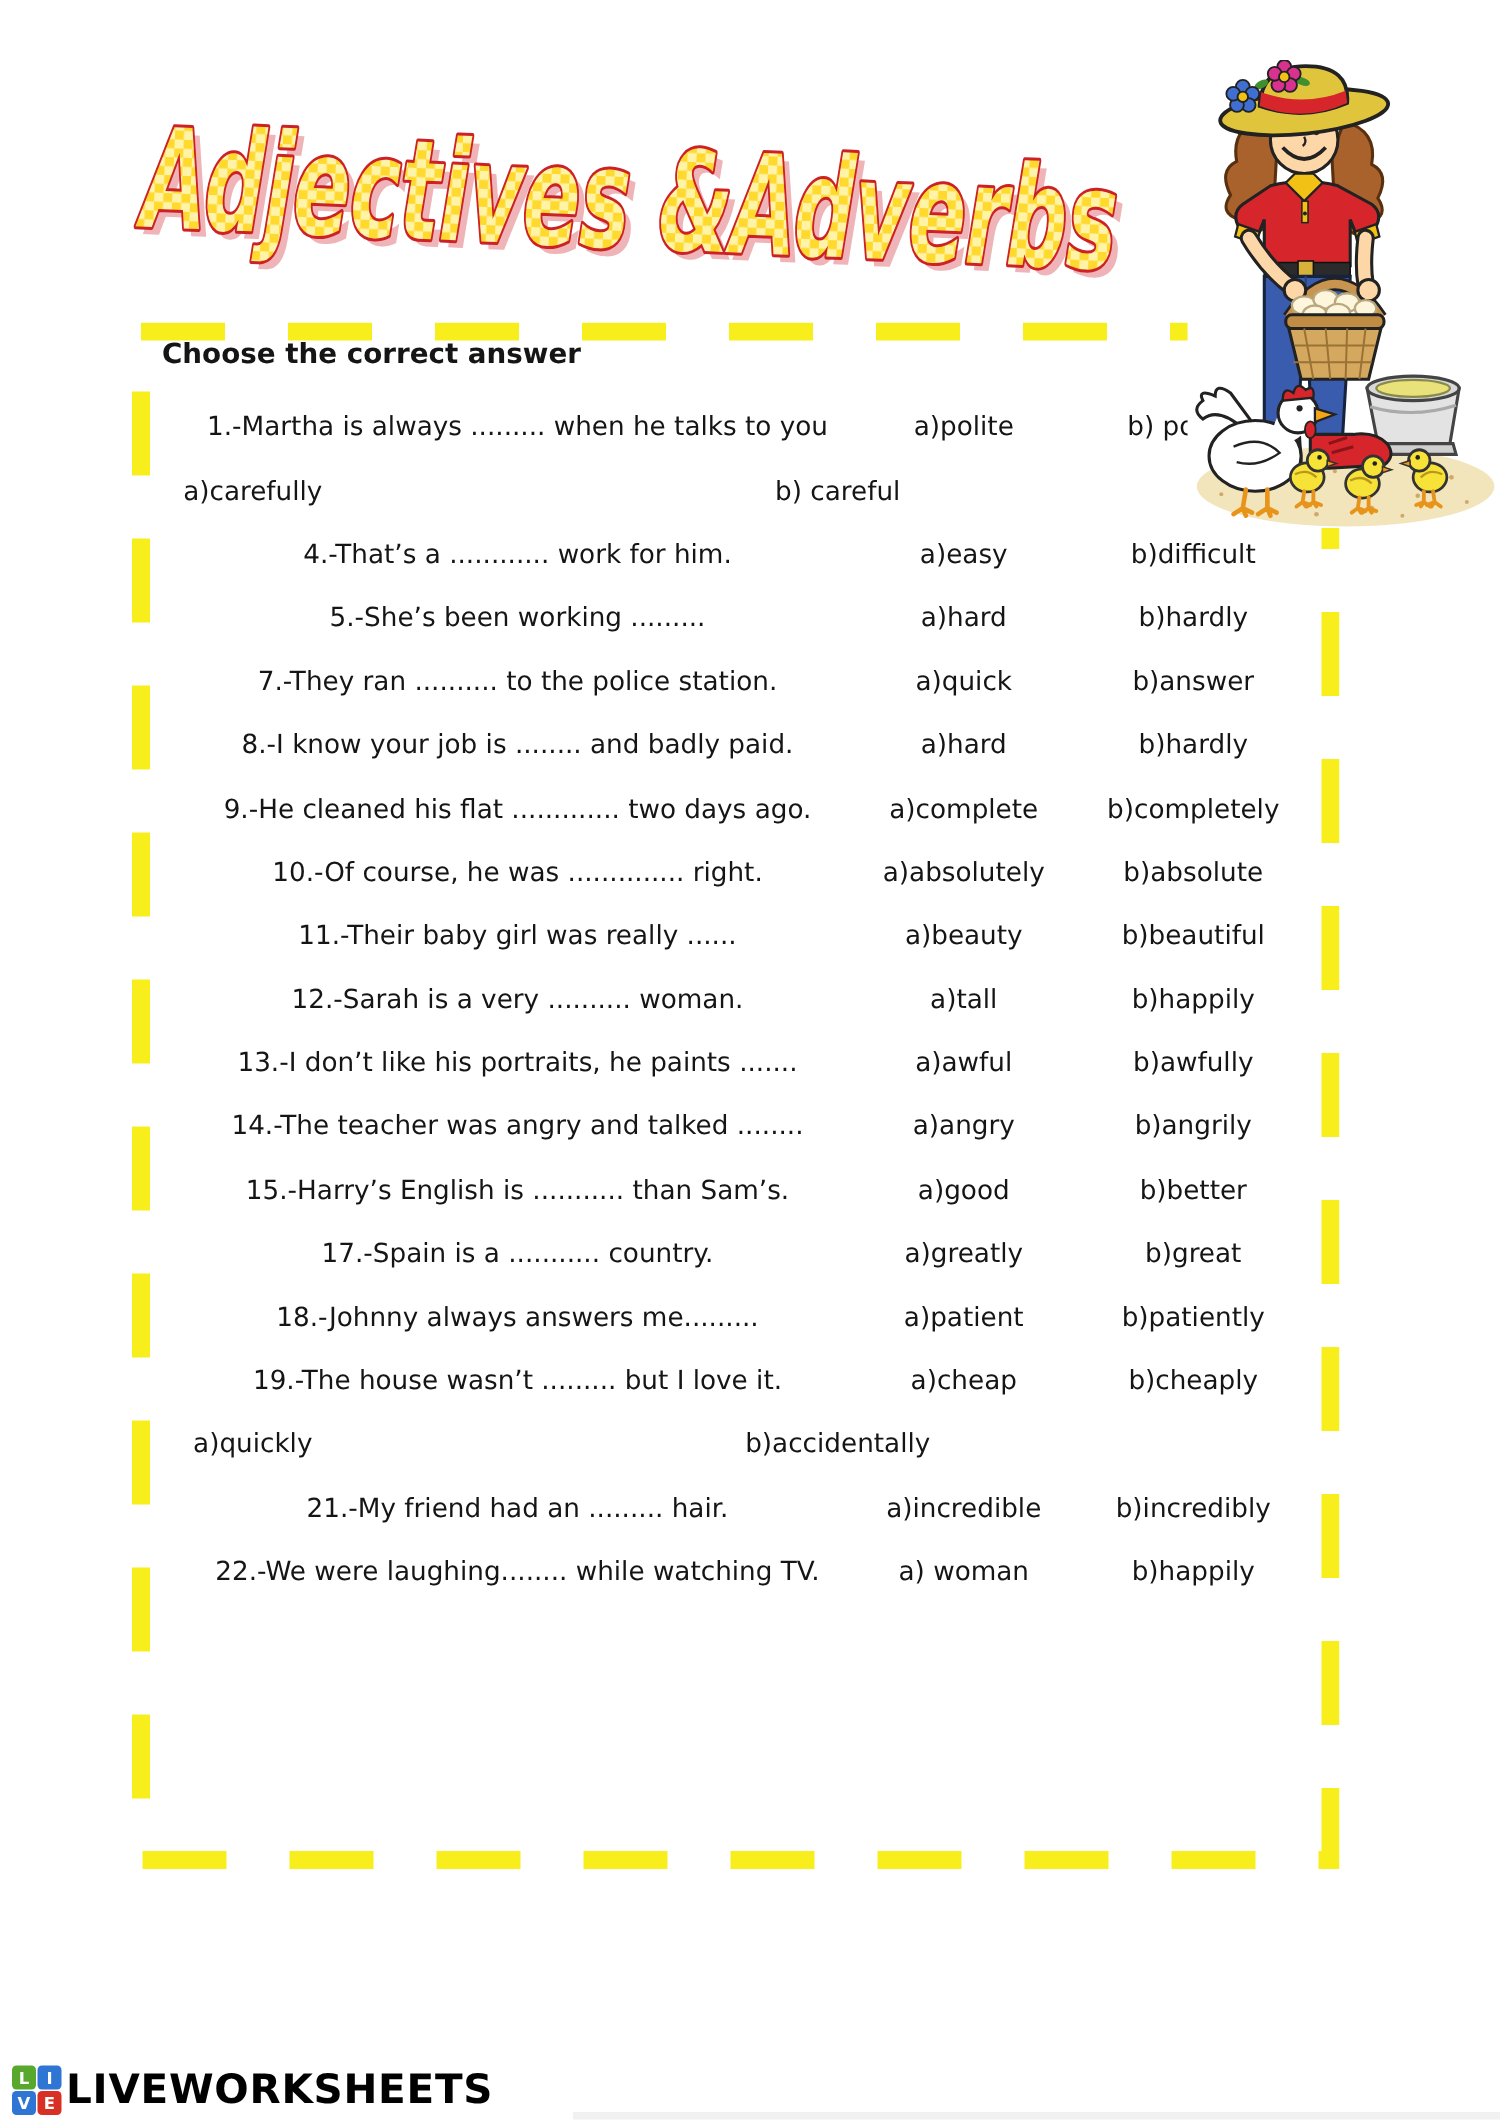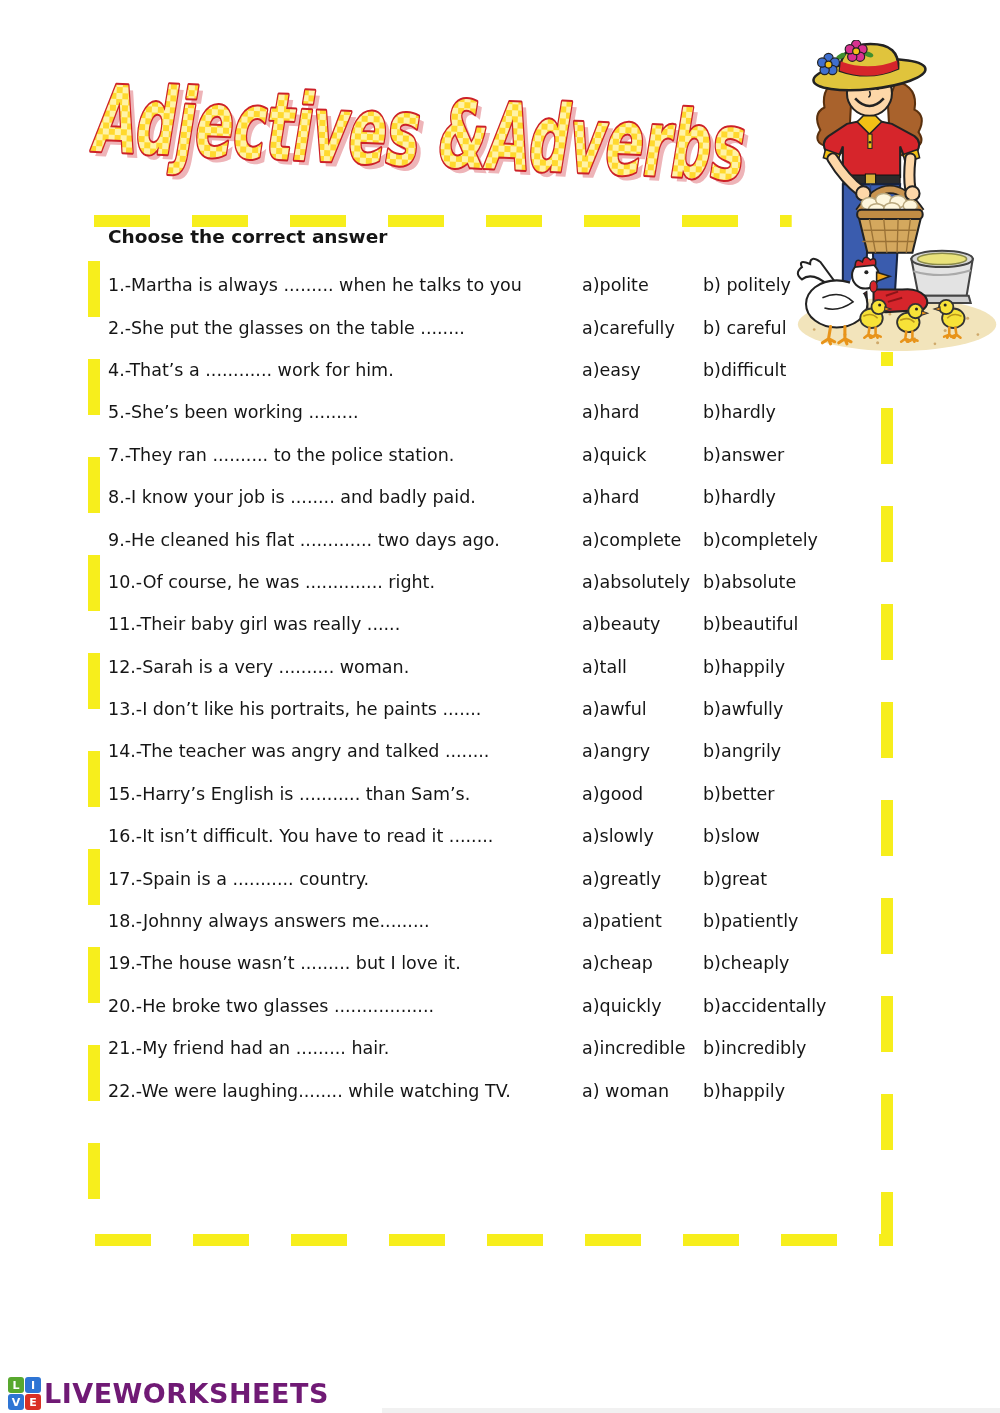--- a/index.html
+++ b/index.html
@@ -7,21 +7,21 @@
     width:1000px;height:1413px;position:relative;background:#ffffff;
     font-family:"DejaVu Sans","Liberation Sans",sans-serif;color:#151515;overflow:hidden;
   }
   
   .title-wrap{position:absolute;left:78px;top:32px;width:715px;height:170px;overflow:visible;}
   
   .frame{position:absolute;left:88px;top:215px;width:805px;height:1031px;}
   
   .qs{position:absolute;left:108px;top:226px;width:780px;}
   .instruction{font-weight:bold;font-size:18.5px;height:26px;margin-bottom:12px;}
-  .q-row{display:flex;height:42.4px;align-items:center;}
+  .q-row{display:flex;height:42.4px;align-items:center;text-align:center;}
   .q-text{flex:0 0 474px;font-size:17.5px;white-space:nowrap;}
   .q-opt{font-size:17.5px;white-space:nowrap;cursor:pointer;}
   .opt-a{flex:0 0 121px;}
   .opt-b{flex:1;}
   
   .illu{position:absolute;left:791px;top:40px;width:206px;height:312px;}
   
   .footer{position:absolute;left:8px;bottom:3px;display:flex;align-items:center;gap:3px;}
   .logo-grid{display:grid;grid-template-columns:16px 16px;grid-template-rows:16px 16px;gap:1px;}
   .sq{display:flex;align-items:center;justify-content:center;color:#fff;font-size:11px;
@@ -52,21 +52,20 @@
 
 <div class="qs">
   <div class="instruction">Choose the correct answer</div>
   <div id="questions-list">
       <div class="q-row">
         <span class="q-text">1.-Martha is always ......... when he talks to you</span>
         <span class="q-opt opt-a">a)polite</span>
         <span class="q-opt opt-b">b) politely</span>
       </div>
       <div class="q-row">
-        <span class="q-text">2.-She put the glasses on the table ........</span>
         <span class="q-opt opt-a">a)carefully</span>
         <span class="q-opt opt-b">b) careful</span>
       </div>
       <div class="q-row">
         <span class="q-text">4.-That’s a ............ work for him.</span>
         <span class="q-opt opt-a">a)easy</span>
         <span class="q-opt opt-b">b)difficult</span>
       </div>
       <div class="q-row">
         <span class="q-text">5.-She’s been working .........</span>
@@ -112,41 +111,35 @@
         <span class="q-text">14.-The teacher was angry and talked ........</span>
         <span class="q-opt opt-a">a)angry</span>
         <span class="q-opt opt-b">b)angrily</span>
       </div>
       <div class="q-row">
         <span class="q-text">15.-Harry’s English is ........... than Sam’s.</span>
         <span class="q-opt opt-a">a)good</span>
         <span class="q-opt opt-b">b)better</span>
       </div>
       <div class="q-row">
-        <span class="q-text">16.-It isn’t difficult. You have to read it ........</span>
-        <span class="q-opt opt-a">a)slowly</span>
-        <span class="q-opt opt-b">b)slow</span>
-      </div>
-      <div class="q-row">
         <span class="q-text">17.-Spain is a ........... country.</span>
         <span class="q-opt opt-a">a)greatly</span>
         <span class="q-opt opt-b">b)great</span>
       </div>
       <div class="q-row">
         <span class="q-text">18.-Johnny always answers me.........</span>
         <span class="q-opt opt-a">a)patient</span>
         <span class="q-opt opt-b">b)patiently</span>
       </div>
       <div class="q-row">
         <span class="q-text">19.-The house wasn’t ......... but I love it.</span>
         <span class="q-opt opt-a">a)cheap</span>
         <span class="q-opt opt-b">b)cheaply</span>
       </div>
       <div class="q-row">
-        <span class="q-text">20.-He broke two glasses ..................</span>
         <span class="q-opt opt-a">a)quickly</span>
         <span class="q-opt opt-b">b)accidentally</span>
       </div>
       <div class="q-row">
         <span class="q-text">21.-My friend had an ......... hair.</span>
         <span class="q-opt opt-a">a)incredible</span>
         <span class="q-opt opt-b">b)incredibly</span>
       </div>
       <div class="q-row">
         <span class="q-text">22.-We were laughing........ while watching TV.</span>
@@ -309,16 +302,16 @@
   </g>
 </svg>
 
 <div class="footer">
   <div class="logo-grid">
     <span class="sq" style="background-color: rgb(88, 168, 46);">L</span>
     <span class="sq" style="background-color: rgb(46, 117, 212);">I</span>
     <span class="sq" style="background-color: rgb(46, 117, 212);">V</span>
     <span class="sq" style="background-color: rgb(217, 48, 37);">E</span>
   </div>
-  <span class="brand" style="color: #701a75;">LIVEWORKSHEETS</span>
+  <span class="brand" style="color: #000000;">LIVEWORKSHEETS</span>
 </div>
 
 <div class="edge"></div>
 
 </body></html>

